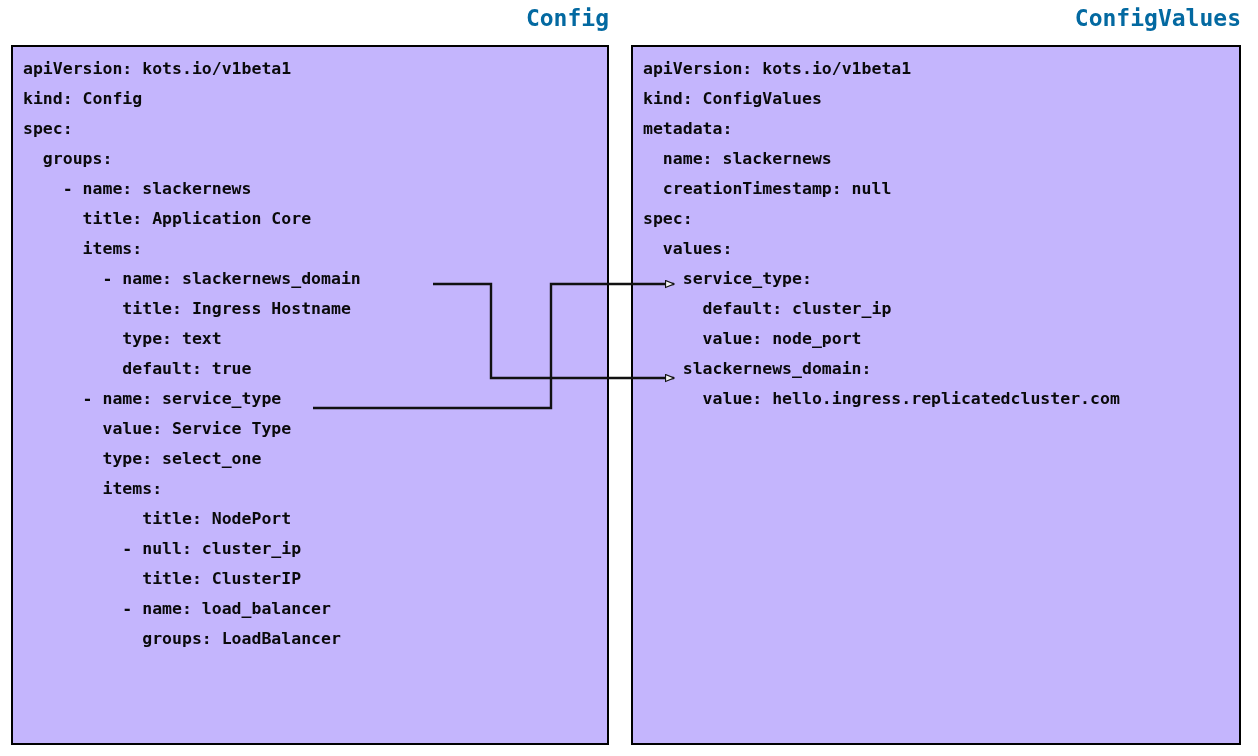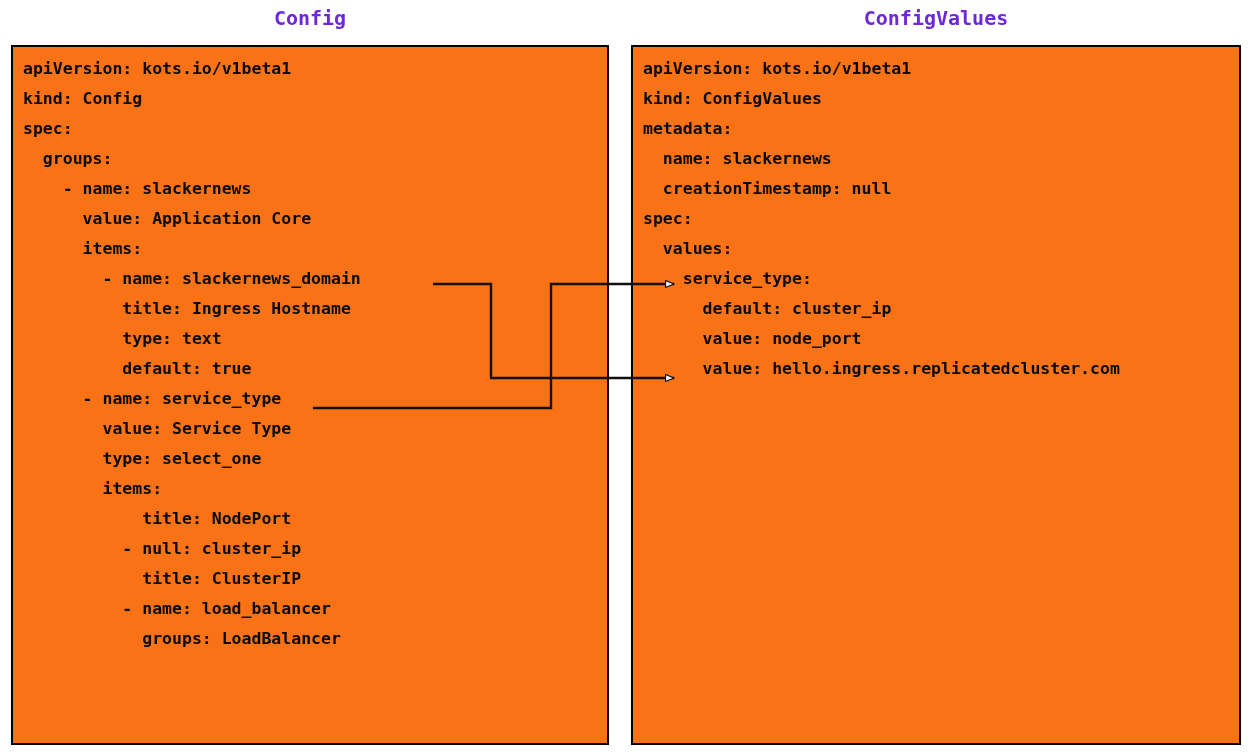--- a/index.html
+++ b/index.html
@@ -19,42 +19,42 @@
   .stage {
     position: absolute;
     left: 0; top: 0;
     width: 1258px;
     height: 756px;
   }
 
   .panel-title {
     position: absolute;
     font-family: "DejaVu Sans Mono", "Liberation Mono", monospace;
-    font-size: 20px;
+    font-size: 23px;
     font-weight: bold;
-    color: #6d28d9;
+    color: #0369a1;
     letter-spacing: 0px;
     white-space: pre;
-    text-align: center;
+    text-align: right;
     line-height: 22px;
   }
   #title-config {
     left: 11px;
     top: 7px;
     width: 598px;
   }
   #title-configvalues {
     left: 631px;
     top: 7px;
     width: 610px;
   }
 
   .yaml-box {
     position: absolute;
-    background: #f97316;
+    background: #c4b5fd;
     border: 2px solid #000000;
     box-sizing: border-box;
   }
   #box-config {
     left: 11px;
     top: 45px;
     width: 598px;
     height: 700px;
   }
   #box-configvalues {
@@ -96,21 +96,21 @@
 
   <div class="panel-title" id="title-config">Config</div>
 
   <div class="yaml-box" id="box-config">
     <div class="yaml-lines">
       <div class="yaml-line">apiVersion: kots.io/v1beta1</div>
       <div class="yaml-line">kind: Config</div>
       <div class="yaml-line">spec:</div>
       <div class="yaml-line">  groups:</div>
       <div class="yaml-line">    - name: slackernews</div>
-      <div class="yaml-line">      value: Application Core</div>
+      <div class="yaml-line">      title: Application Core</div>
       <div class="yaml-line">      items:</div>
       <div class="yaml-line">        - name: slackernews_domain</div>
       <div class="yaml-line">          title: Ingress Hostname</div>
       <div class="yaml-line">          type: text</div>
       <div class="yaml-line">          default: true</div>
       <div class="yaml-line">      - name: service_type</div>
       <div class="yaml-line">        value: Service Type</div>
       <div class="yaml-line">        type: select_one</div>
       <div class="yaml-line">        items:</div>
       <div class="yaml-line">            title: NodePort</div>
@@ -128,20 +128,21 @@
       <div class="yaml-line">apiVersion: kots.io/v1beta1</div>
       <div class="yaml-line">kind: ConfigValues</div>
       <div class="yaml-line">metadata:</div>
       <div class="yaml-line">  name: slackernews</div>
       <div class="yaml-line">  creationTimestamp: null</div>
       <div class="yaml-line">spec:</div>
       <div class="yaml-line">  values:</div>
       <div class="yaml-line">    service_type:</div>
       <div class="yaml-line">      default: cluster_ip</div>
       <div class="yaml-line">      value: node_port</div>
+      <div class="yaml-line">    slackernews_domain:</div>
       <div class="yaml-line">      value: hello.ingress.replicatedcluster.com</div>
     </div>
   </div>
 
   <svg id="connectors" viewBox="0 0 1258 756" width="1258" height="756">
     <defs>
       <marker id="arrowOpen" markerWidth="10" markerHeight="10" refX="9" refY="4" orient="auto" markerUnits="userSpaceOnUse">
         <path d="M0.5,0.5 L9,4 L0.5,7.5 Z" fill="#f1f1f1" stroke="#111111" stroke-width="1.2" stroke-linejoin="miter"></path>
       </marker>
     </defs>

